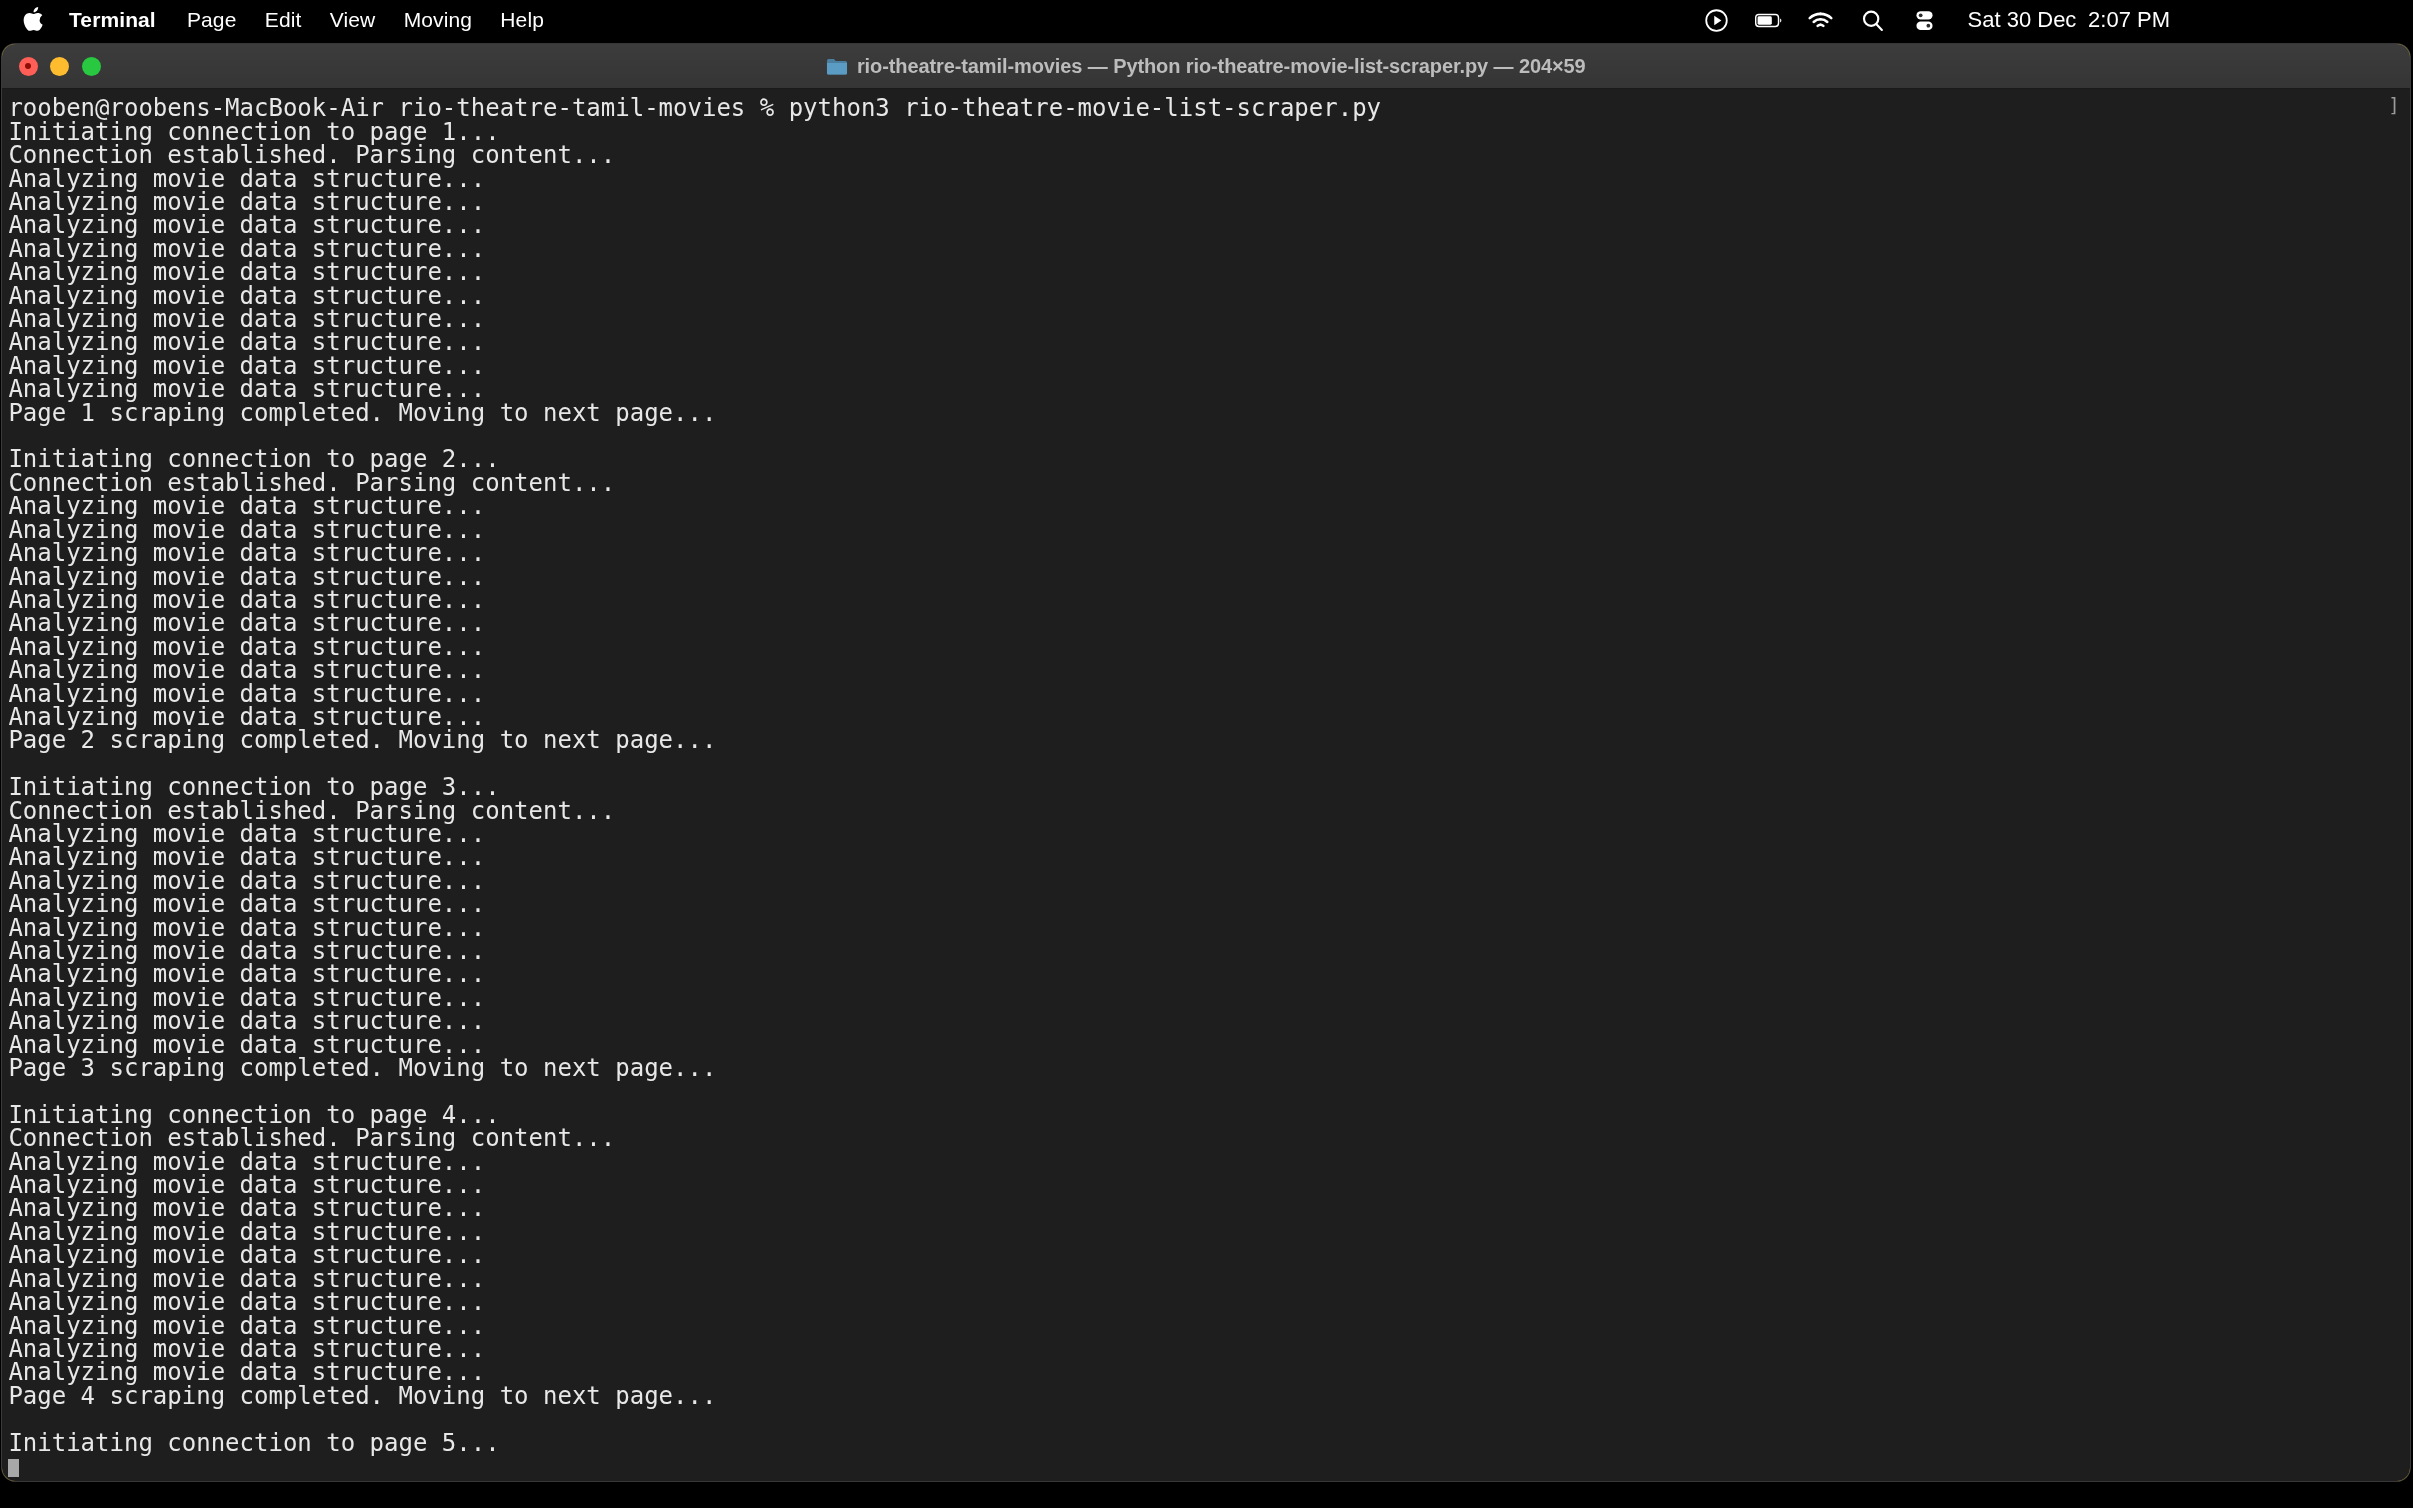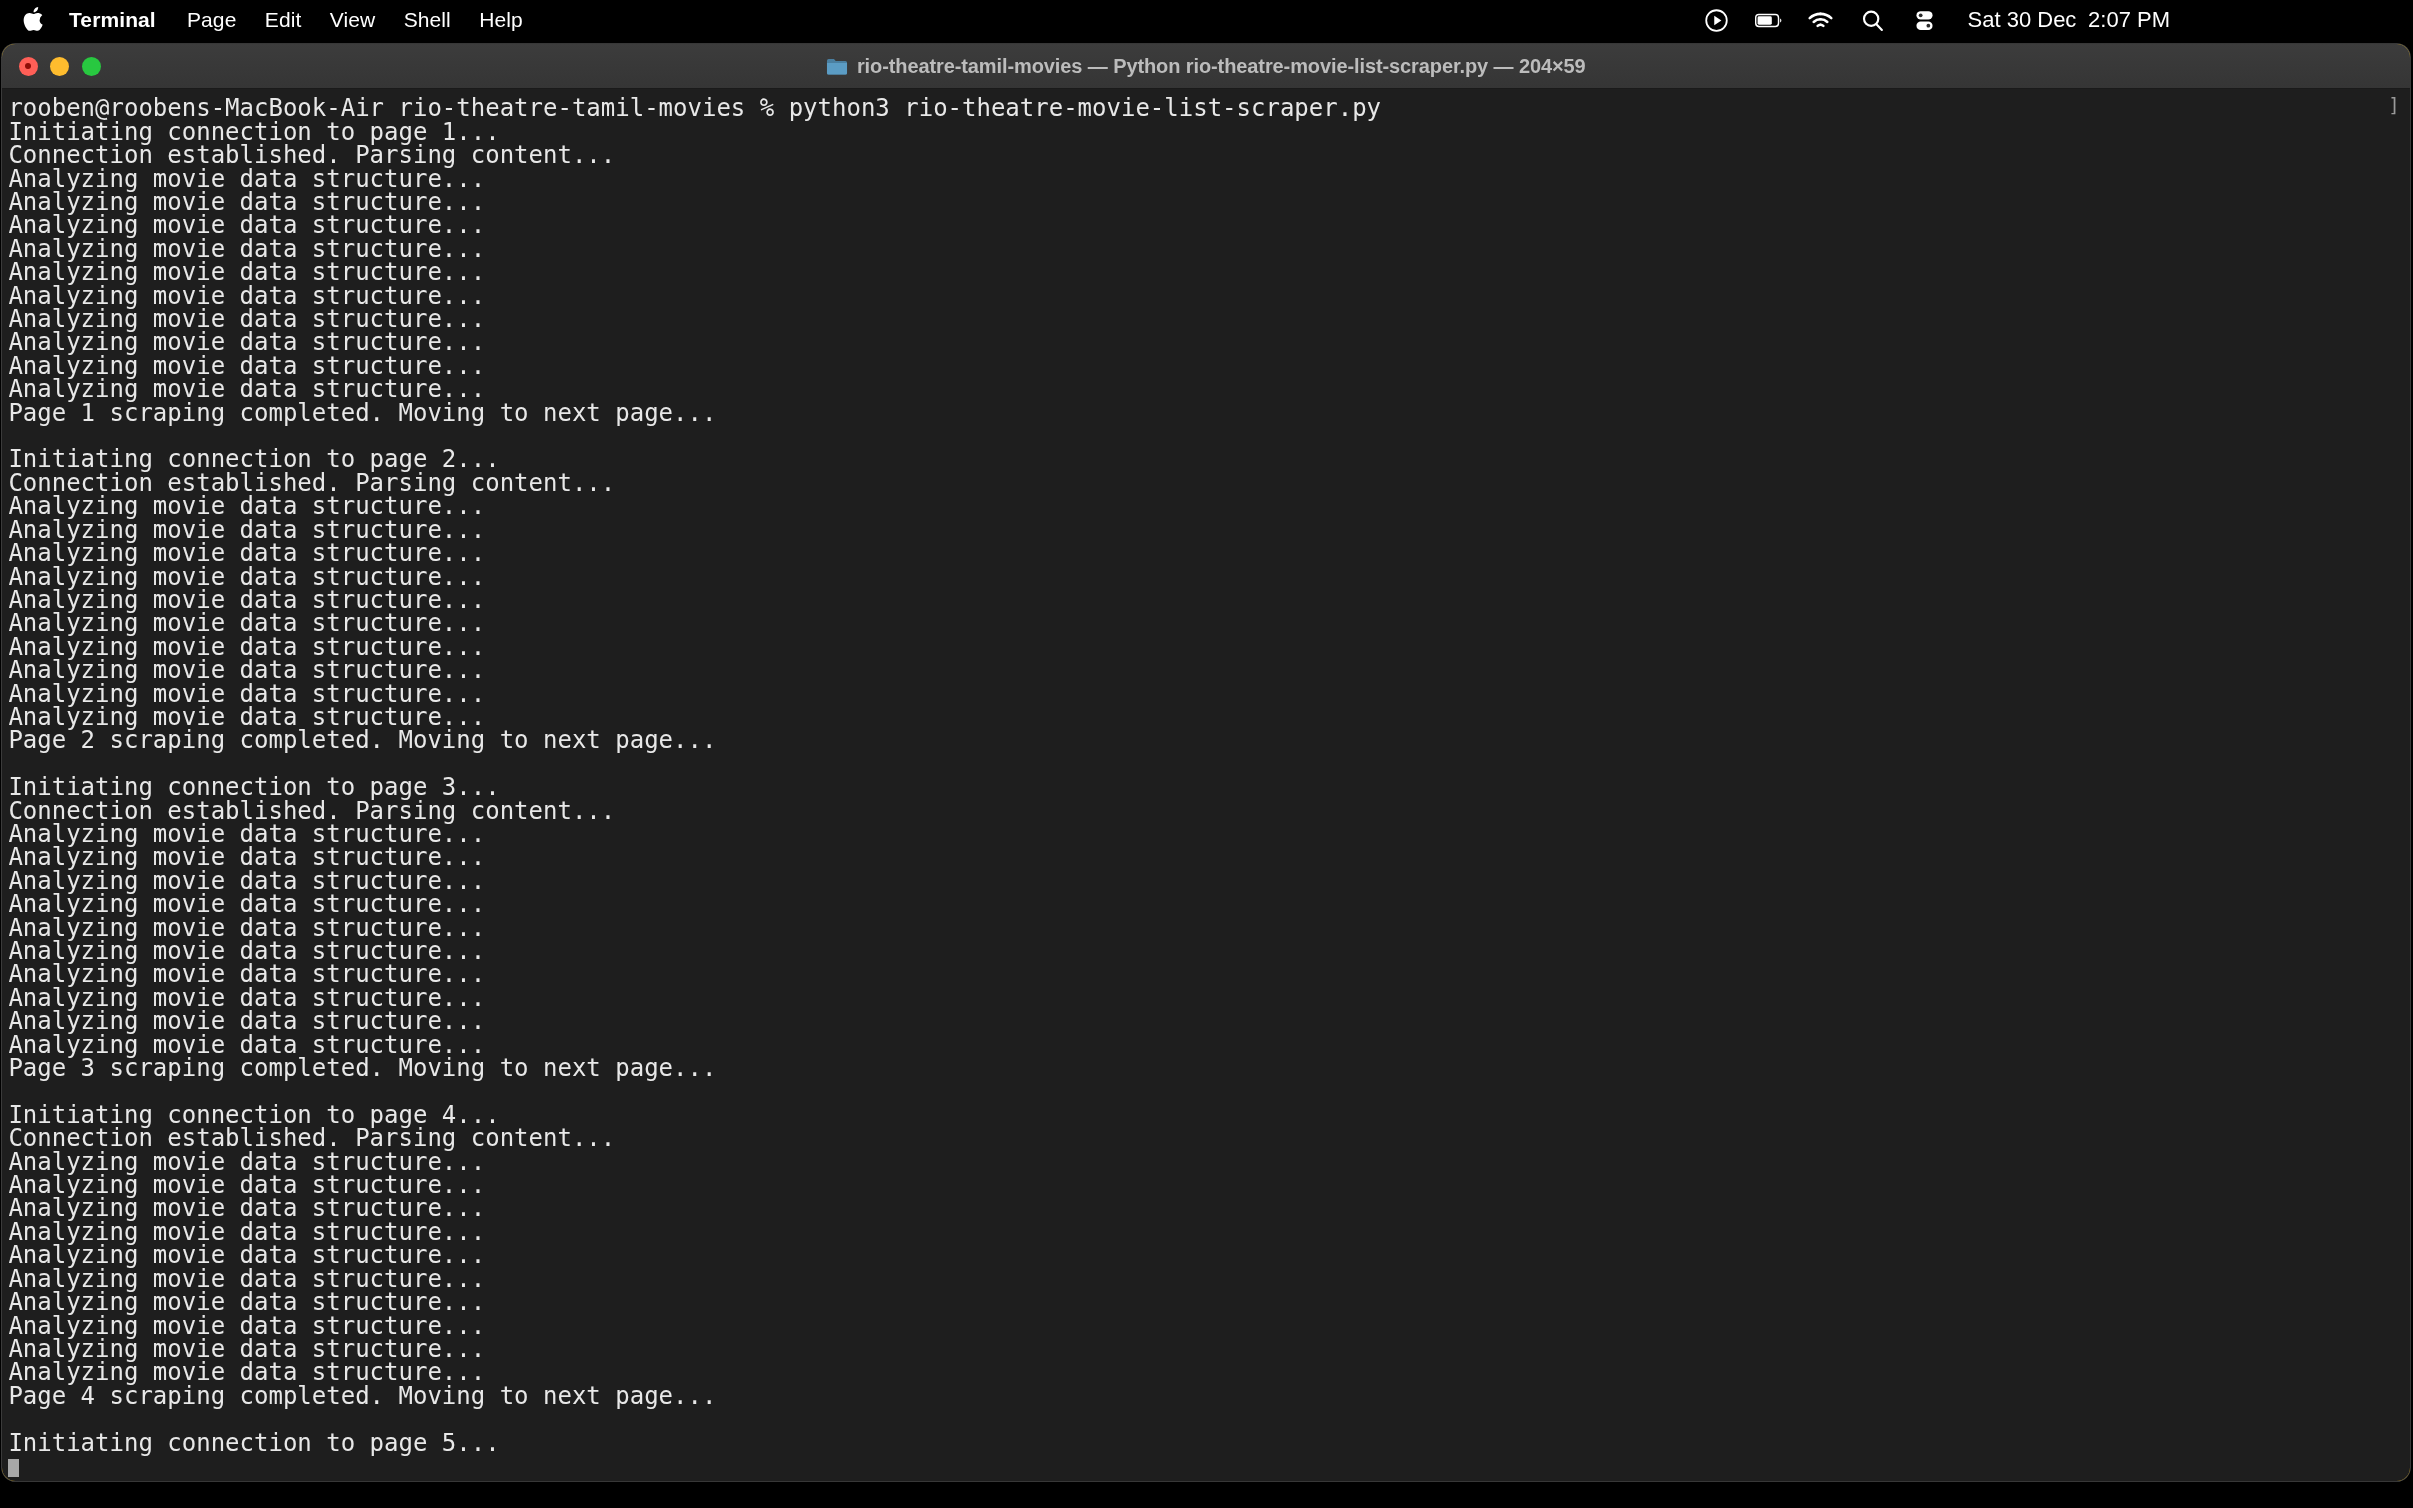--- a/index.html
+++ b/index.html
@@ -179,21 +179,21 @@
   <div id="menubar-left">
     <span class="apple-logo">
       <svg viewBox="0 0 24 28" width="25" height="28.5" aria-hidden="true">
         <path fill="#ffffff" d="M17.2 14.6c0-3 2.4-4.4 2.5-4.5-1.4-2-3.5-2.3-4.3-2.3-1.8-.2-3.5 1.1-4.5 1.1-.9 0-2.3-1.1-3.8-1-2 .03-3.8 1.1-4.8 2.9-2 3.5-.5 8.8 1.5 11.7 1 1.4 2.1 3 3.6 2.9 1.4-.06 2-.9 3.7-.9 1.7 0 2.2.9 3.8.9 1.6 0 2.6-1.4 3.5-2.8 1.1-1.6 1.6-3.2 1.6-3.3-.04-.02-3-1.2-3-4.6zM14.4 5.6c.8-1 1.3-2.3 1.2-3.7-1.1.05-2.5.8-3.3 1.7-.7.8-1.4 2.2-1.2 3.5 1.3.1 2.5-.6 3.3-1.5z"></path>
       </svg>
     </span>
     <span class="menu-item app-name">Terminal</span>
     <span class="menu-item">Page</span>
     <span class="menu-item">Edit</span>
     <span class="menu-item">View</span>
-    <span class="menu-item">Shell</span>
+    <span class="menu-item">Moving</span>
     <span class="menu-item">Help</span>
   </div>
 
   <div id="menubar-right">
     <span class="status-icon">
       <svg viewBox="0 0 28 28" width="25" height="25" aria-hidden="true">
         <circle cx="14" cy="14" r="11.5" fill="none" stroke="#ffffff" stroke-width="2"></circle>
         <path fill="#ffffff" d="M11.5 8.8 L19.5 14 L11.5 19.2 Z"></path>
       </svg>
     </span>

